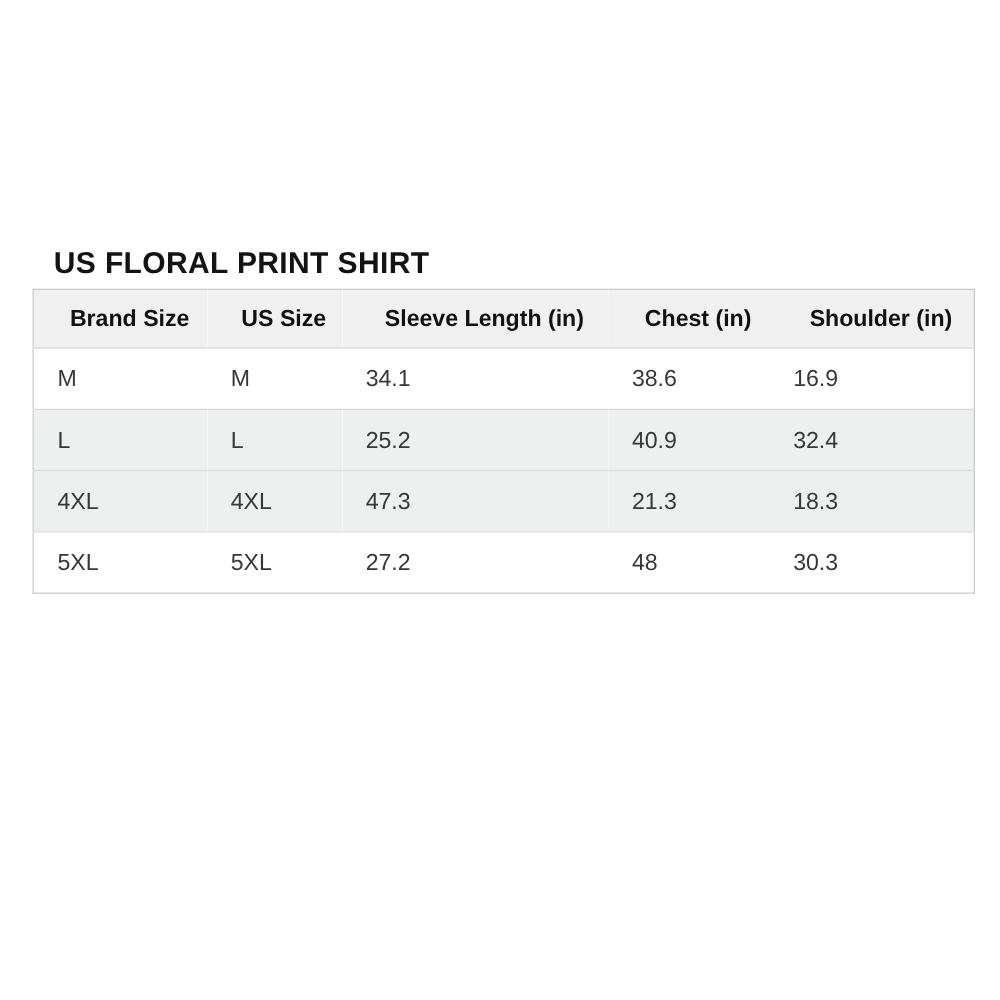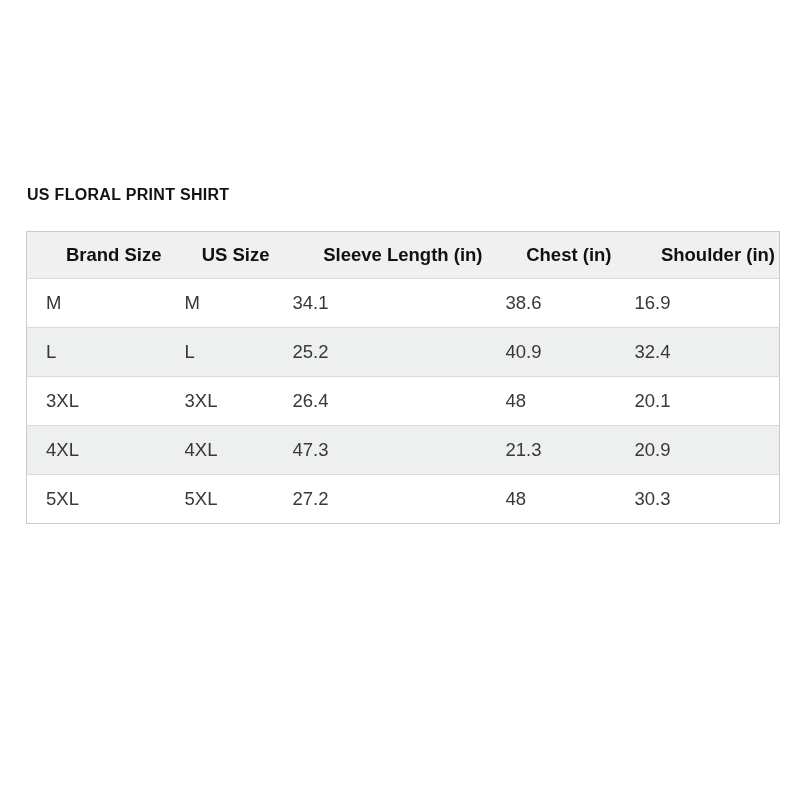--- a/index.html
+++ b/index.html
@@ -12,22 +12,22 @@
     width: 800px;
     height: 800px;
     background: var(--page-bg, #ffffff);
     font-family: "Liberation Sans", sans-serif;
     overflow: hidden;
   }
   .chart-title {
     position: absolute;
     left: 27px;
     top: 185px;
-    margin: 0;
-    font-size: 16px;
+    margin: 16px;
+    font-size: 24px;
     line-height: 20px;
     font-weight: 700;
     letter-spacing: 0.3px;
     color: var(--title-text, #131313);
     white-space: nowrap;
   }
   table.size-chart {
     position: absolute;
     left: 26px;
     top: 231px;
@@ -35,21 +35,21 @@
     border-collapse: collapse;
     table-layout: fixed;
     border: 1px solid var(--border, #c9cbcb);
   }
   table.size-chart th {
     height: 46px;
     background: var(--header-bg, #f0f0f0);
     font-size: 18.5px;
     font-weight: 700;
     color: var(--header-text, #111111);
-    text-align: right;
+    text-align: center;
     padding: 0 4px 0 19px;
     border-bottom: 1px solid var(--row-line, #d9d9d9);
     white-space: nowrap;
     overflow: hidden;
   }
   table.size-chart td {
     height: 48px;
     font-size: 18.5px;
     font-weight: 400;
     color: var(--cell-text, #383838);
@@ -100,33 +100,26 @@
           <td>38.6</td>
           <td>16.9</td>
         </tr>
         <tr class="stripe">
           <td>L</td>
           <td>L</td>
           <td>25.2</td>
           <td>40.9</td>
           <td>32.4</td>
         </tr>
-        <tr>
-          <td>3XL</td>
-          <td>3XL</td>
-          <td>26.4</td>
-          <td>48</td>
-          <td>20.1</td>
-        </tr>
         <tr class="stripe">
           <td>4XL</td>
           <td>4XL</td>
           <td>47.3</td>
           <td>21.3</td>
-          <td>20.9</td>
+          <td>18.3</td>
         </tr>
         <tr>
           <td>5XL</td>
           <td>5XL</td>
           <td>27.2</td>
           <td>48</td>
           <td>30.3</td>
         </tr>
       </tbody>
   </table>

